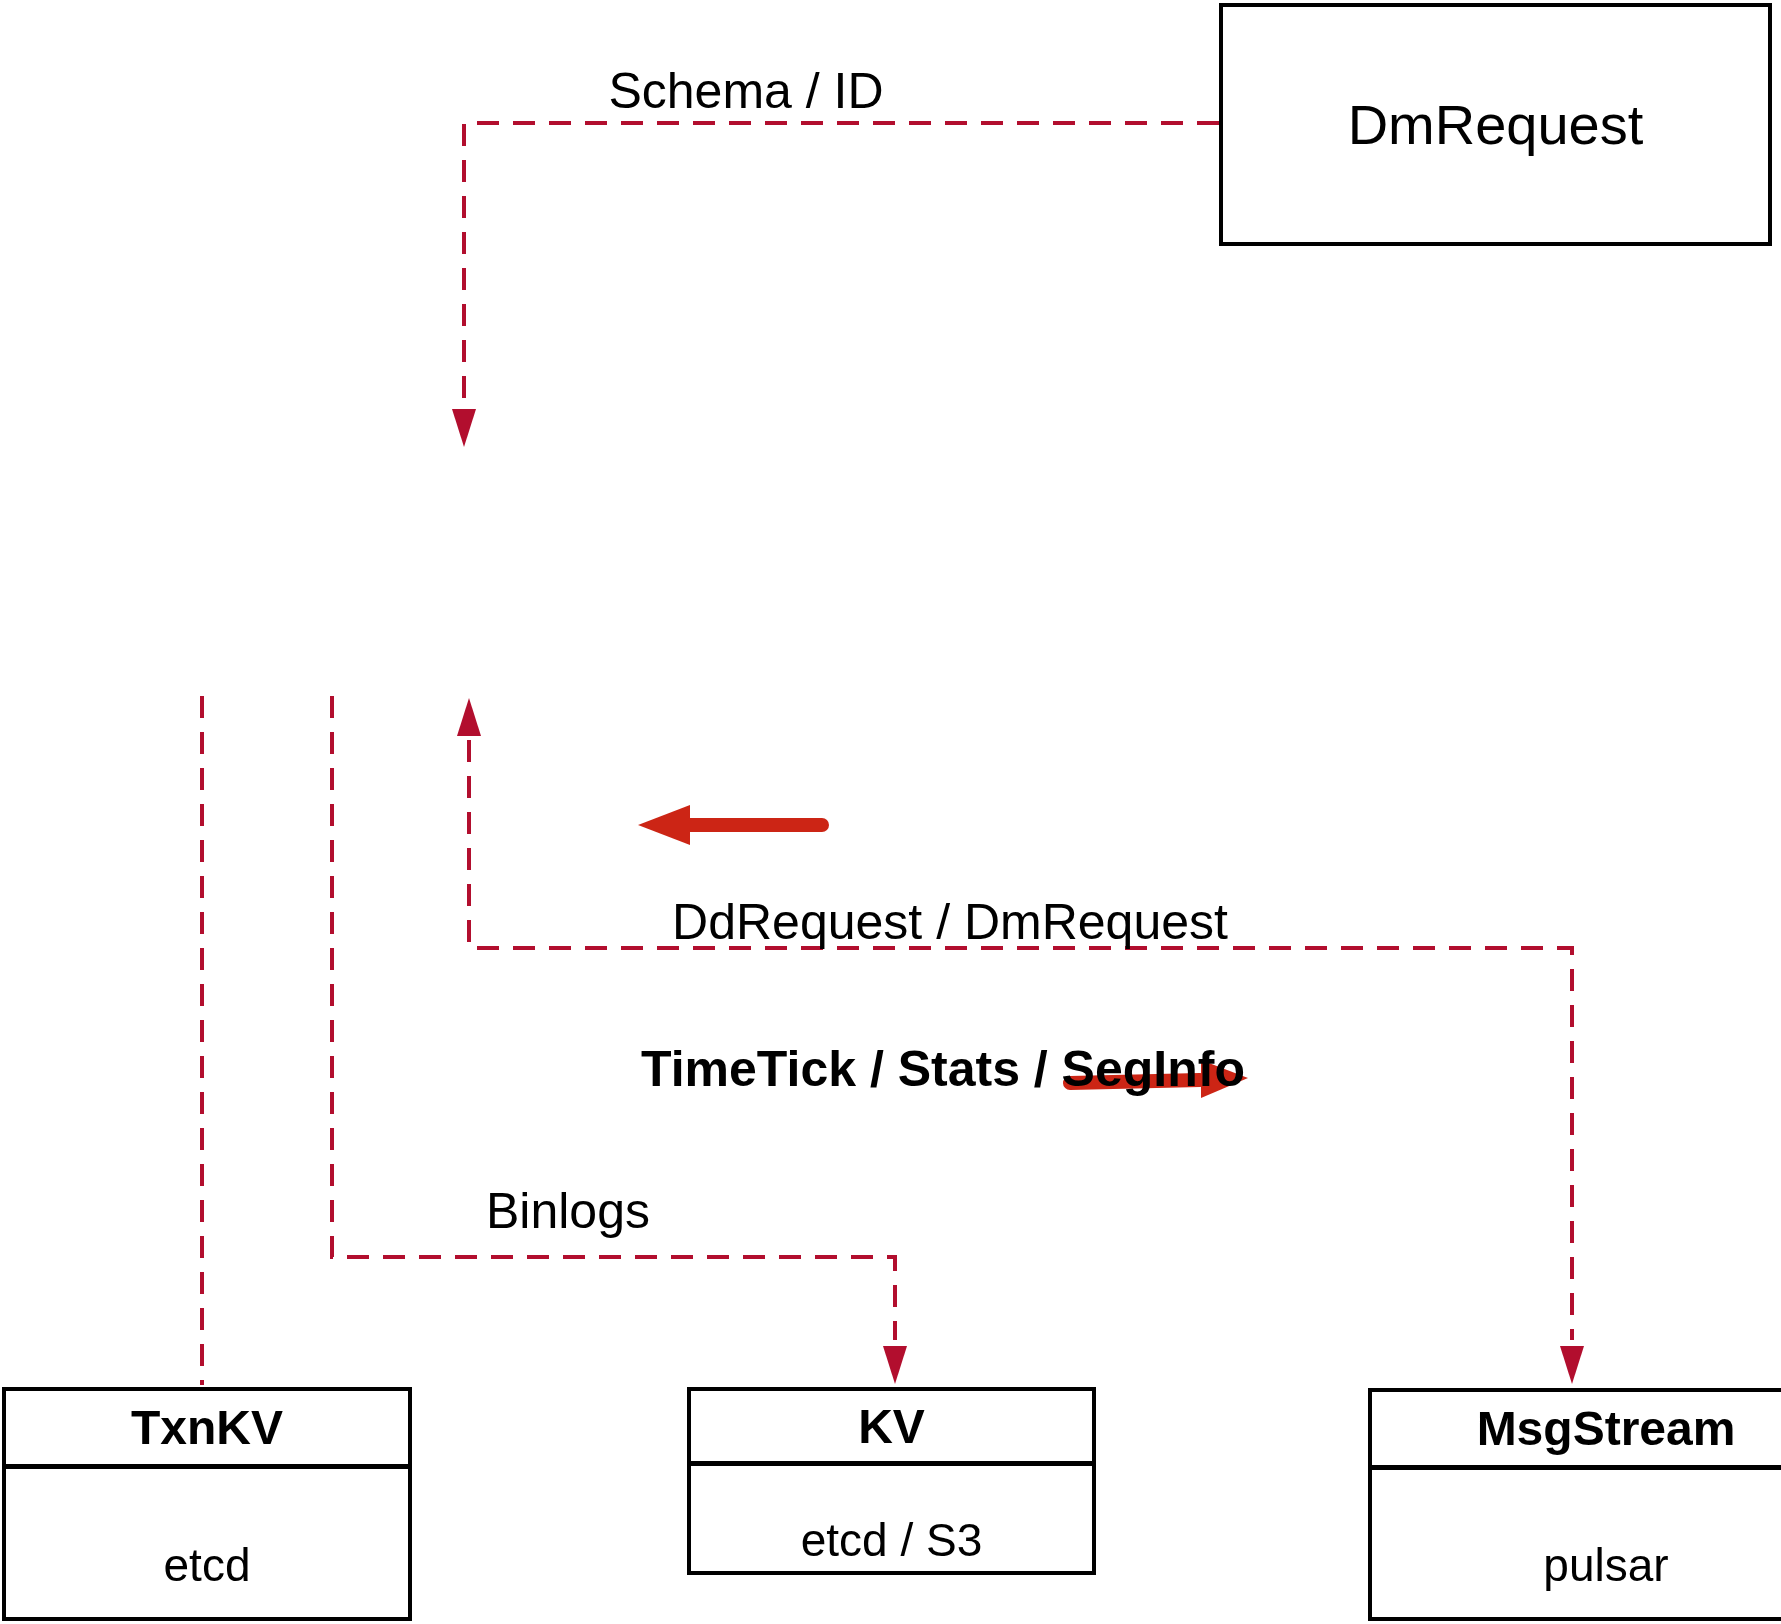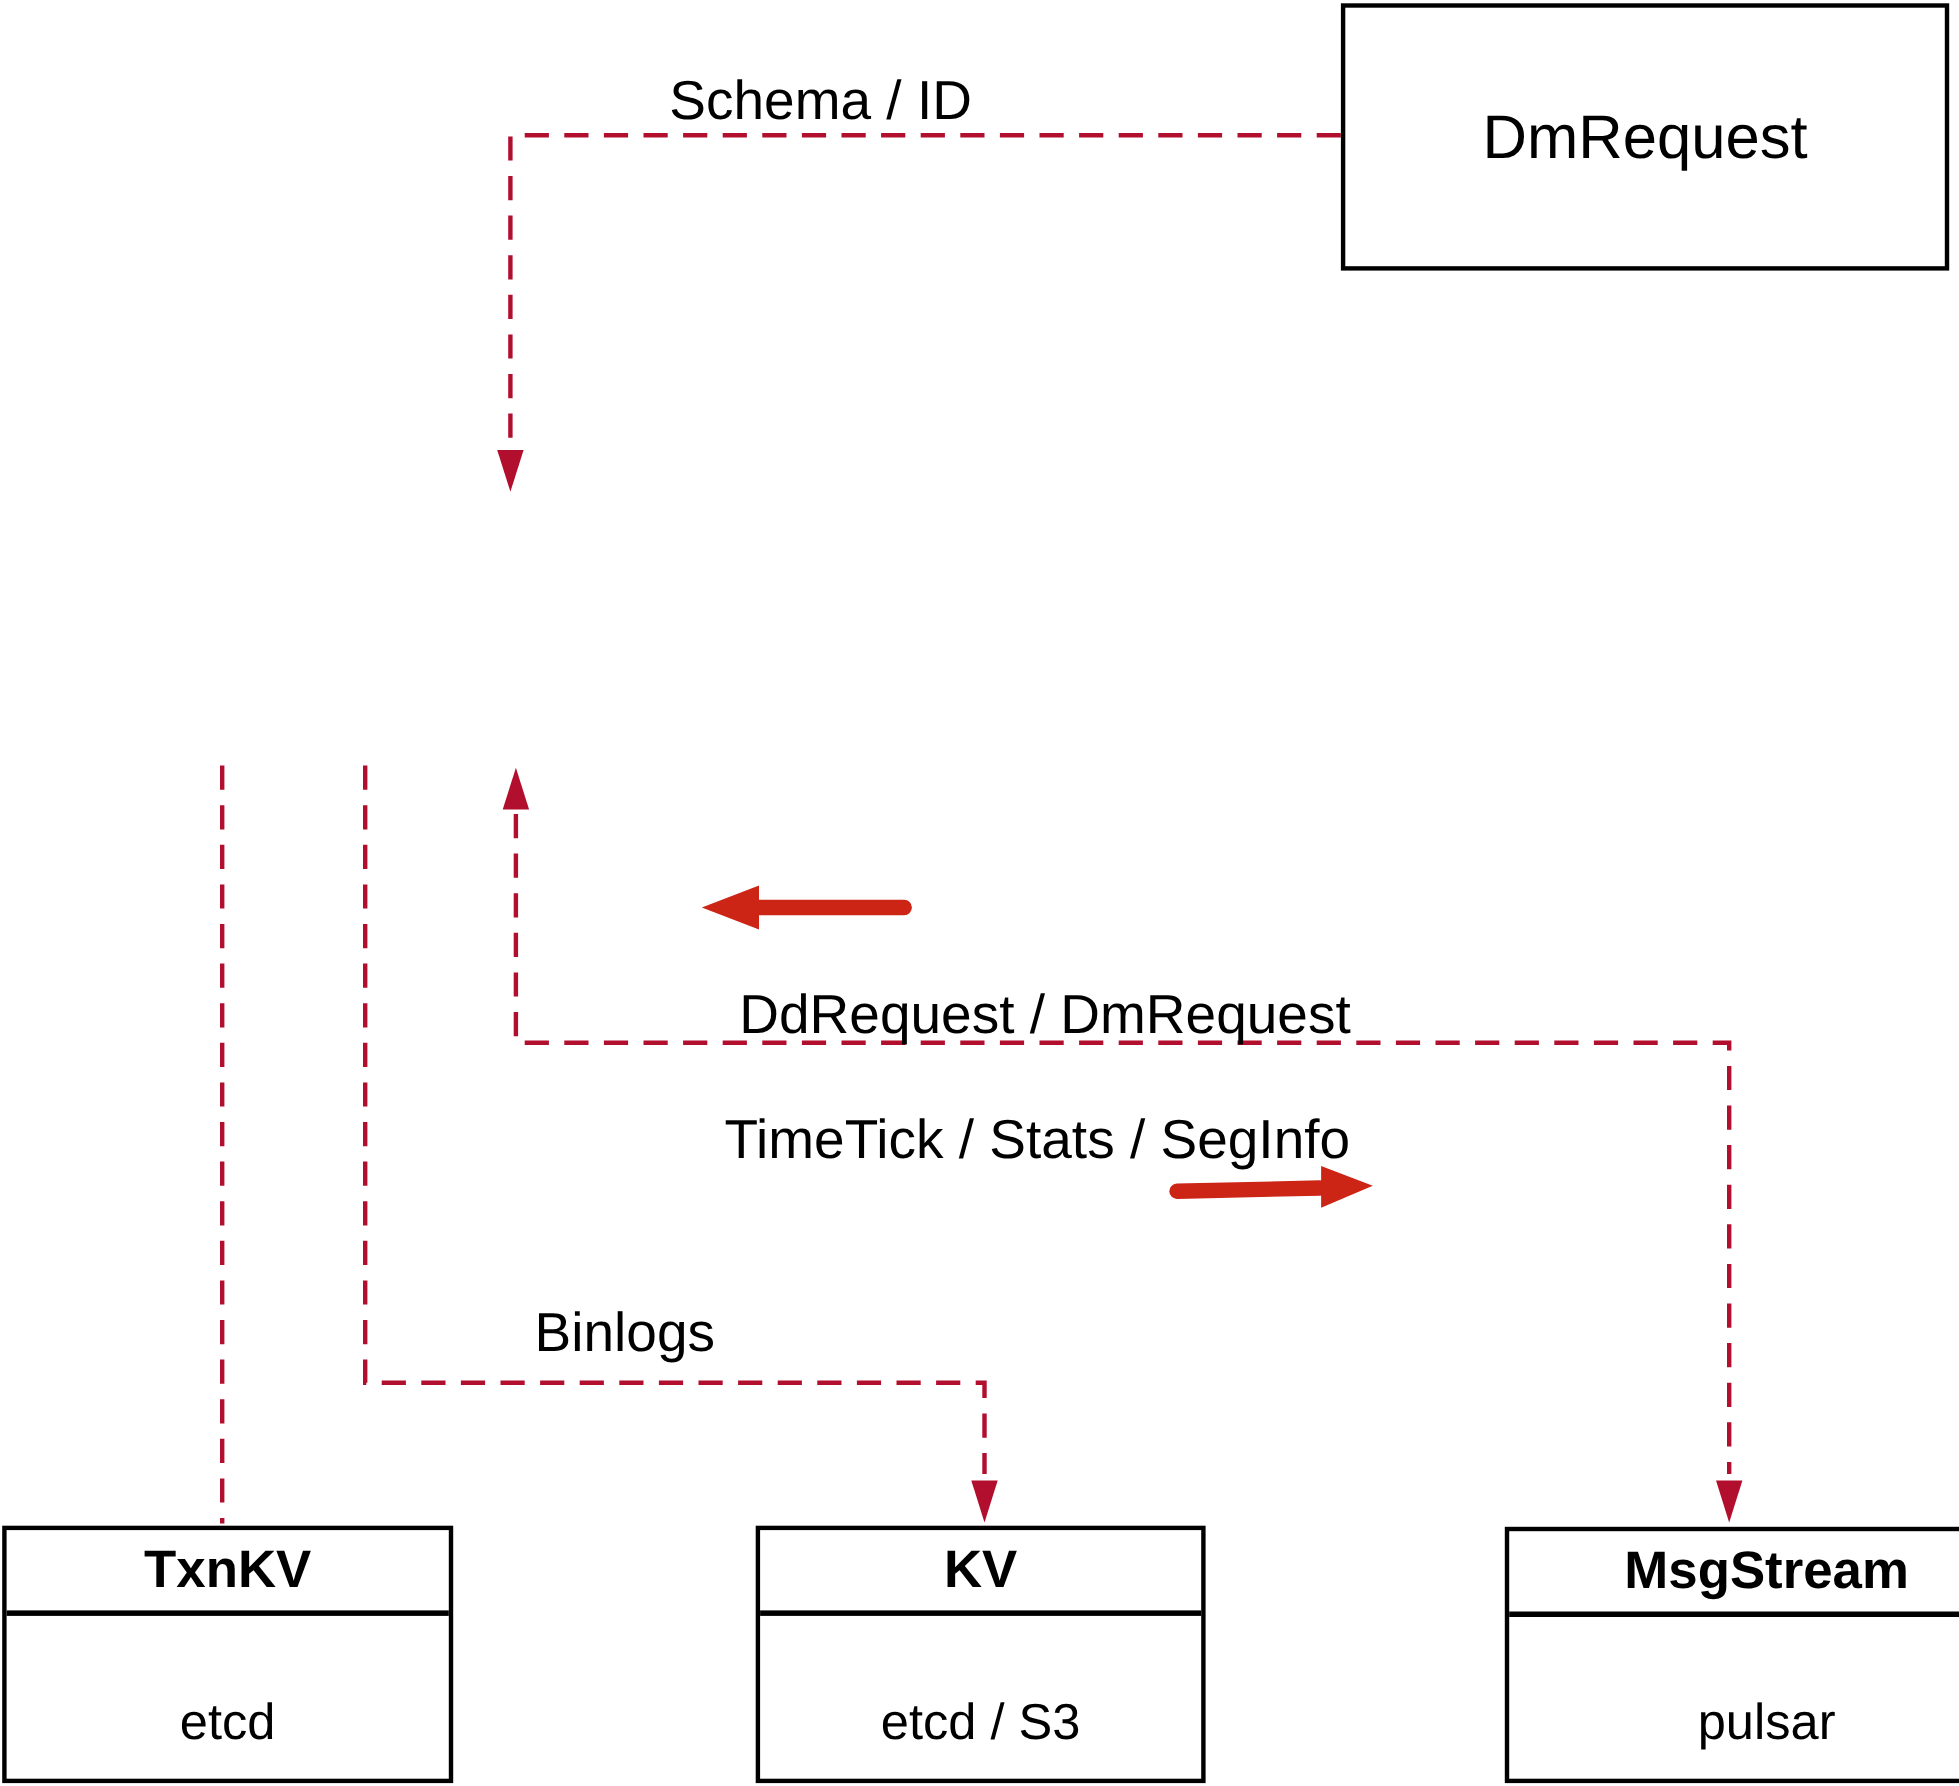--- a/index.html
+++ b/index.html
@@ -44,21 +44,21 @@
     position: absolute;
     border: 4px solid #000000;
     background: #ffffff;
     box-sizing: border-box;
     display: flex;
     flex-direction: column;
     color: #000000;
     gap: 44px;
   }
   .node-txnkv     { left: 2px;    top: 1387px; width: 410px; height: 234px; }
-  .node-kv        { left: 687px;  top: 1387px; width: 409px; height: 234px; }
+  .node-kv        { left: 687px;  top: 1387px; width: 409px; height: 188px; }
   .node-msgstream { left: 1368px; top: 1388px; width: 476px; height: 233px; }
   .node3-header {
     height: 73px;
     border-bottom: 5px solid #000000;
     display: flex;
     align-items: center;
     justify-content: center;
     font-weight: bold;
     font-size: 48px;
   }
@@ -74,21 +74,21 @@
   }
   .edge-label {
     position: absolute;
     transform: translate(-50%, -50%);
     white-space: nowrap;
     font-size: 50px;
     color: #000000;
   }
   .lbl-schema  { left: 746px; top: 91px; }
   .lbl-dd      { left: 950px; top: 922px; }
-  .lbl-tt      { left: 943px; top: 1036px; }
+  .lbl-tt      { left: 943px; top: 1069px; font-weight: bold; }
   .lbl-binlogs { left: 568px; top: 1211px; }
 </style>
 </head>
 <body>
 
 <div class="canvas">
 
   <svg class="connector-layer" viewBox="0 0 1781 1624" xmlns="http://www.w3.org/2000/svg">
 
     <path d="M 1219 123 L 464 123 L 464 432" fill="none" stroke-width="4" stroke-dasharray="22 14" stroke="#b20e2e"></path>

